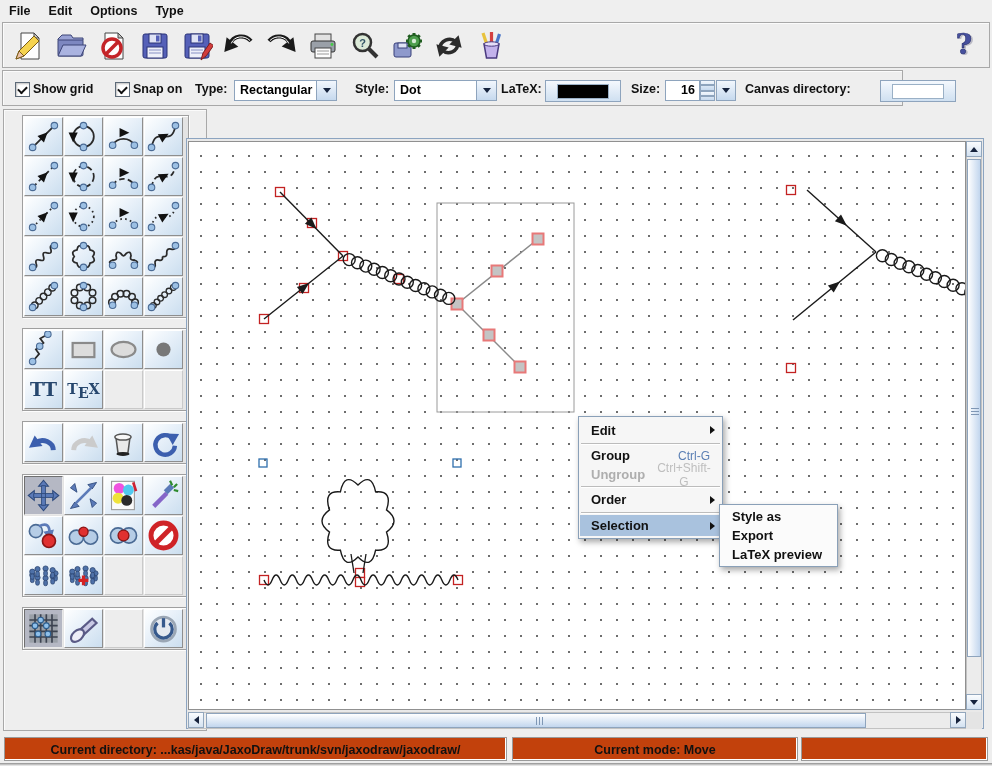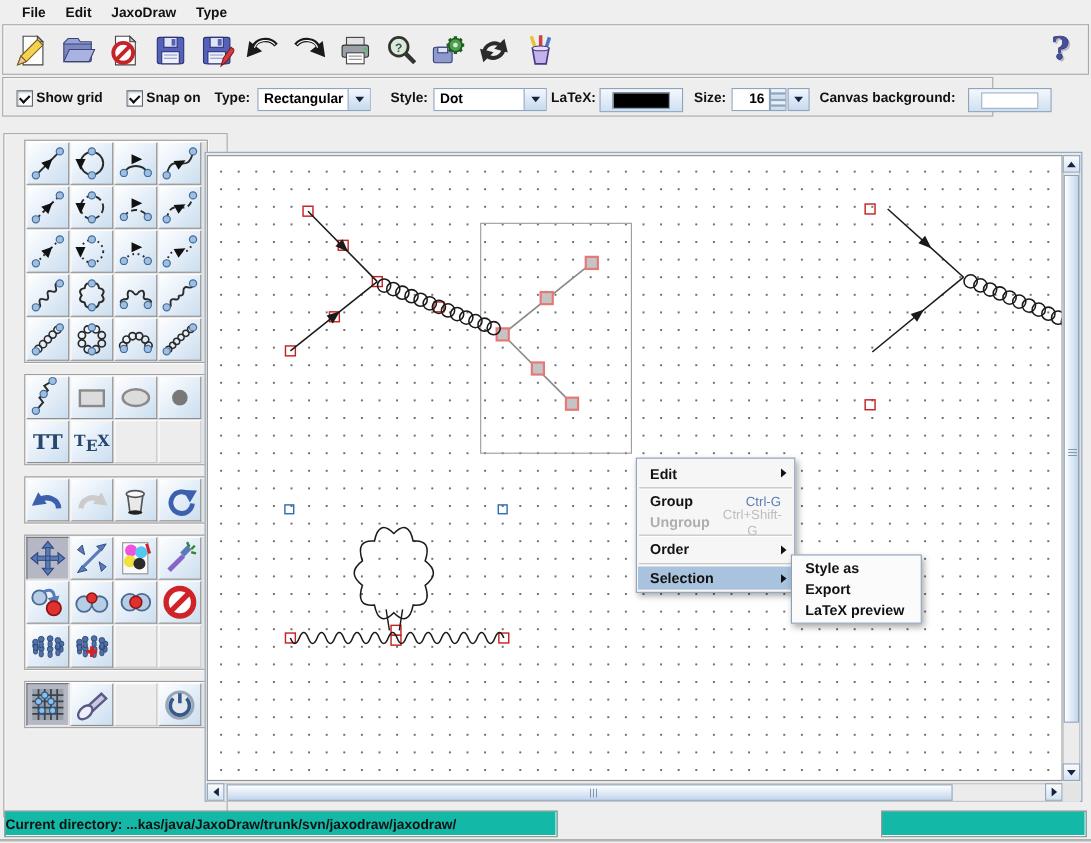--- a/index.html
+++ b/index.html
@@ -2,21 +2,21 @@
 <html><head>
 <meta charset="utf-8">
 <style>
   html,body{margin:0;padding:0;}
   body{
     width:992px;height:766px;position:relative;overflow:hidden;
     background:#eeeeee;font-family:"Liberation Sans",sans-serif;
     -webkit-font-smoothing:antialiased;
   }
   
-  #menubar{position:absolute;left:0;top:0;width:992px;height:21px;background:#efefef;display:flex;align-items:center;padding-left:11px;box-sizing:border-box;}
+  #menubar{position:absolute;left:0;top:0;width:992px;height:21px;background:#efefef;display:flex;align-items:center;padding-left:0;box-sizing:border-box;}
   .menu-item{font-size:12.5px;font-weight:bold;color:#111;padding:0 9px;cursor:default;}
   
   #toolbar{position:absolute;left:2px;top:22px;width:988px;height:46px;border:1px solid #a8a8a8;box-shadow:inset 1px 1px 0 #fbfbfb;background:#eeeeee;box-sizing:border-box;}
   #toolbar .icons{position:absolute;left:8px;top:5px;display:flex;gap:7px;}
   .tbtn{width:35px;height:35px;display:flex;align-items:center;justify-content:center;}
   .tbtn svg{width:32px;height:32px;display:block;}
   #helpbtn{position:absolute;right:8px;top:4px;}
   
   #optionsbar{position:absolute;left:2px;top:70px;width:901px;height:36px;border:1px solid #a8a8a8;box-shadow:inset 1px 1px 0 #fbfbfb;background:#eeeeee;box-sizing:border-box;}
   .optlabel{position:absolute;top:11px;font-size:12.5px;font-weight:bold;color:#111;}
@@ -28,21 +28,21 @@
   .tri-down{width:0;height:0;border-left:4.5px solid transparent;border-right:4.5px solid transparent;border-top:5.5px solid #16233d;}
   .swatch{position:absolute;top:9px;width:76px;height:22px;border:1px solid #8ea4bd;background:linear-gradient(#f4f8fd,#cfe0f1);display:flex;align-items:center;justify-content:center;box-sizing:border-box;}
   .swatch .inner{width:50px;height:13px;border:1px solid #9ab0c6;}
   .spinfield{position:absolute;top:9px;height:21px;background:#fff;border:1px solid #8ea4bd;font-size:12.5px;font-weight:bold;text-align:right;padding:2px 4px 0 0;box-sizing:border-box;}
   .spinbtns{position:absolute;top:9px;width:15px;height:21px;display:flex;flex-direction:column;}
   .spinbtns div{flex:1;background:linear-gradient(#f2f7fd,#c6d9ee);border:1px solid #8ea4bd;display:flex;align-items:center;justify-content:center;box-sizing:border-box;}
   .tri-up-s{width:0;height:0;border-left:3.5px solid transparent;border-right:3.5px solid transparent;border-bottom:4px solid #16233d;}
   .tri-down-s{width:0;height:0;border-left:3.5px solid transparent;border-right:3.5px solid transparent;border-top:4px solid #16233d;}
   .dropbtn{position:absolute;top:9px;width:20px;height:21px;background:linear-gradient(#f2f7fd,#c6d9ee);border:1px solid #8ea4bd;display:flex;align-items:center;justify-content:center;box-sizing:border-box;}
   
-  #palette{position:absolute;left:3px;top:109px;width:204px;height:622px;border:1px solid #a8a8a8;box-shadow:inset 1px 1px 0 #fbfbfb;background:#eeeeee;box-sizing:border-box;padding-top:5px;margin-top:12px;}
+  #palette{position:absolute;left:3px;top:109px;width:204px;height:622px;border:1px solid #a8a8a8;box-shadow:inset 1px 1px 0 #fbfbfb;background:#eeeeee;box-sizing:border-box;padding-top:5px;}
   .pgroup{width:163px;margin:0 auto 10px auto;border:1px solid #9f9f9f;box-shadow:1px 1px 0 #fdfdfd,inset 1px 1px 0 #fdfdfd;padding:1px;display:grid;grid-template-columns:repeat(4,39px);gap:1px;background:#e4e4e4;}
   .pbtn{width:39px;height:39px;background:linear-gradient(135deg,#feffff 0%,#e7f0f9 45%,#cbdeef 100%);border:1px solid;border-color:#ffffff #8e8e8e #8e8e8e #ffffff;box-sizing:border-box;}
   .pbtn svg{width:100%;height:100%;display:block;}
   .pbtn.sel{background:#b5b8c4;border-color:#6f6f6f #e9e9e9 #e9e9e9 #6f6f6f;}
   .pbtn.empty{background:#ededed;border-color:#ffffff #c9c9c9 #c9c9c9 #ffffff;}
   
   #tabpane{position:absolute;left:180px;top:109px;width:806px;height:622px;}
   #tabrow{position:absolute;left:0;top:0;width:100%;height:30px;}
   .tab{position:absolute;left:10px;top:3px;height:27px;width:100px;background:linear-gradient(#eaf2fb,#c2d6ec);border:1px solid #7a96b8;border-bottom:none;border-radius:4px 4px 0 0;display:flex;align-items:center;gap:6px;padding:0 9px;font-size:13px;color:#1c1c1c;box-sizing:border-box;}
   .tabclose{width:13px;height:13px;border-radius:50%;background:radial-gradient(circle at 35% 30%,#ffffff,#c4c4c4);border:1px solid #9a9a9a;box-sizing:border-box;}
@@ -68,30 +68,30 @@
   .menu{position:absolute;background:#f6f6f6;border:1px solid #8aa0b8;box-shadow:2px 3px 6px rgba(0,0,0,.35);padding:2px 1px;z-index:50;}
   .mi{height:21px;display:flex;align-items:center;padding:0 11px;position:relative;font-size:13px;font-weight:bold;color:#111;}
   .mi .sc{margin-left:auto;font-size:12px;font-weight:normal;color:#5a7fb4;padding-left:12px;}
   .mi.dis{color:#aeaeae;text-align:center;}
   .mi.dis .sc{color:#bebebe;}
   .mi.hl{background:#a9c2de;}
   .subarrow{position:absolute;right:6px;width:0;height:0;border-left:5px solid #111;border-top:4px solid transparent;border-bottom:4px solid transparent;}
   .msep{height:1px;background:#bcbcbc;margin:2px 1px;box-shadow:0 1px 0 #ffffff;}
   
   #statusbar{position:absolute;left:0;top:736px;width:992px;height:27px;}
-  .statuscell{position:absolute;top:1px;height:24px;line-height:24px;font-size:12.5px;font-weight:bold;color:#111;border:1px solid #9a9a9a;box-shadow:inset -1px -1px 0 #ffffff;background:#14b8a6;box-sizing:border-box;white-space:nowrap;overflow:hidden;}
+  .statuscell{position:absolute;top:1px;height:24px;line-height:24px;text-align:center;font-size:12.5px;font-weight:bold;color:#111;border:1px solid #9a9a9a;box-shadow:inset -1px -1px 0 #ffffff;background:#c2410c;box-sizing:border-box;white-space:nowrap;overflow:hidden;}
   #bottomline{position:absolute;left:0;top:763px;width:992px;height:3px;background:linear-gradient(#8f8f8f,#f5f5f5);}
 </style>
 </head>
 <body>
 
 <div id="menubar">
     <span class="menu-item">File</span>
     <span class="menu-item">Edit</span>
-    <span class="menu-item">JaxoDraw</span>
+    <span class="menu-item">Options</span>
     <span class="menu-item">Type</span>
   </div>
 
 <div id="toolbar">
   <div class="icons">
       <div class="tbtn">
         <svg viewBox="0 0 32 32">
           <path d="M8,3h13l5,5v21H8z" fill="#fdfdfd" stroke="#444"></path>
           <path d="M21,3l5,5h-5z" fill="#c4c4c4" stroke="#444"></path>
           <path d="M3,29l3-8L21,6l5,5L11,26z" fill="#f5d34f" stroke="#7a5c16"></path>
@@ -239,21 +239,21 @@
         <div class="tri-up-s"></div>
       </div>
     <div>
         <div class="tri-down-s"></div>
       </div>
   </div>
   <div class="dropbtn" style="left:713px">
       <div class="tri-down"></div>
     </div>
 
-  <div class="optlabel" style="left:742px">Canvas background:</div>
+  <div class="optlabel" style="left:742px">Canvas directory:</div>
   <div class="swatch" style="left:877px">
     <div class="inner" id="bgswatch" style="background: rgb(255, 255, 255);"></div>
   </div>
 </div>
 
 <div id="palette">
     <div class="pgroup">
       <div class="pbtn">
         <svg viewBox="0 0 34 34">
           <path d="M7,27L27,7" stroke="#2a2a2a" stroke-width="1.6" fill="none"></path>
@@ -774,15 +774,16 @@
   <div class="mi" style="height:19px">
     <span>Export</span>
   </div>
   <div class="mi" style="height:19px">
     <span>LaTeX preview</span>
   </div>
 </div>
 
 <div id="statusbar">
   <div class="statuscell" style="left:4px;width:503px">Current directory: ...kas/java/JaxoDraw/trunk/svn/jaxodraw/jaxodraw/</div>
+  <div class="statuscell" style="left:512px;width:286px">Current mode: Move</div>
   <div class="statuscell" style="left:801px;width:187px"></div>
 </div>
 <div id="bottomline"></div>
 
 </body></html>

